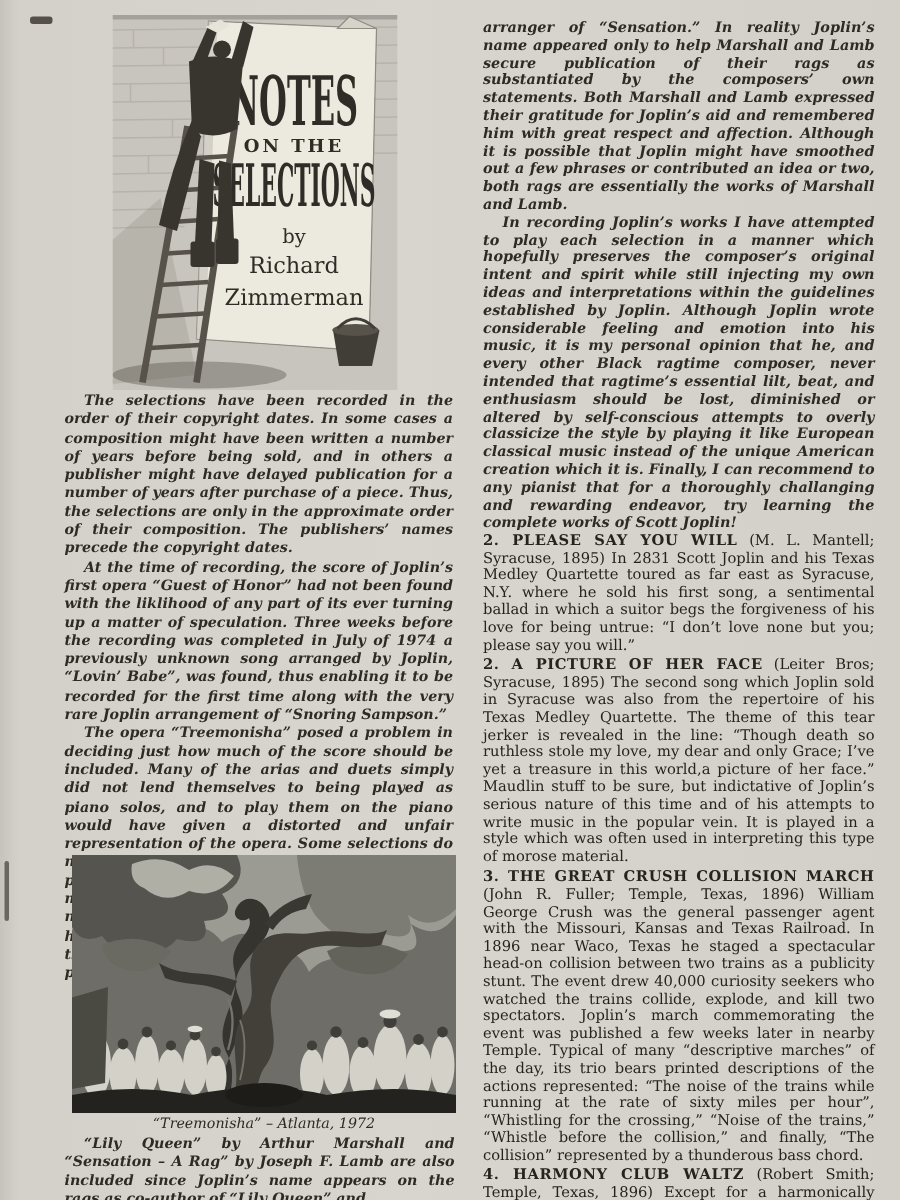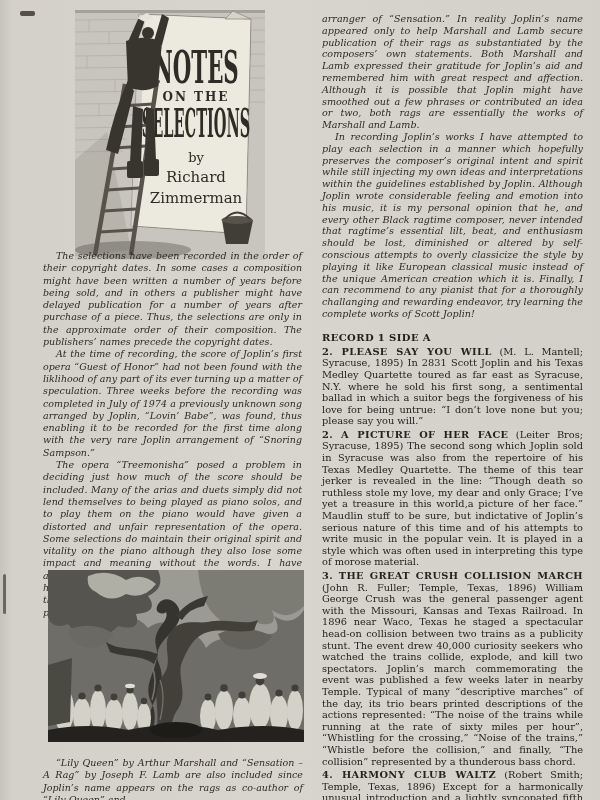--- a/index.html
+++ b/index.html
@@ -10,26 +10,27 @@
     font-family:"DejaVu Serif","Liberation Serif",serif;
     color:#2a2722;
     overflow:hidden;
   }
   .corner-mark{position:absolute;left:20px;top:11px;width:15px;height:5px;background:#55514a;border-radius:2px;}
   .edge-mark{position:absolute;left:3px;top:574px;width:3px;height:40px;background:#6a675f;border-radius:2px;}
 
   .illustration{position:absolute;left:75px;top:10px;width:190px;height:250px;}
   .photo{position:absolute;left:48px;top:570px;width:256px;height:172px;background:#6e6d68;}
 
-  .left-text{position:absolute;left:43px;top:250px;width:259px;}
+  .left-text{position:absolute;left:43px;top:262px;width:259px;}
   .intro{
     font-style:italic;
     font-size:9.5px;line-height:12.3px;
     text-align:justify;margin:0;
     color:#2e2a24;
+    font-weight:bold;
   }
   .indent{text-indent:13px;}
   .noindent{text-indent:0;}
 
   .caption{
     position:absolute;left:48px;top:744px;width:256px;
     text-align:center;font-style:italic;font-size:9.5px;color:#2c2923;
   }
   .closing{position:absolute;left:43px;top:757px;width:260px;}
 
@@ -190,28 +191,28 @@
         <ellipse cx="16" cy="112" rx="6" ry="2.6"></ellipse>
           <ellipse cx="212" cy="106" rx="7" ry="3"></ellipse>
         <ellipse cx="82" cy="116" rx="5" ry="2.2"></ellipse>
       </g>
     </g>
     <polygon points="0,95 24,88 22,152 0,156" fill="#4a4942"></polygon>
     <path d="M0,160 Q40,152 80,160 Q128,150 170,160 Q216,152 256,160 L256,172 L0,172 Z" fill="#23221f"></path>
     <ellipse cx="128" cy="160" rx="26" ry="8" fill="#1d1c19"></ellipse>
   </svg>
 
+  <div class="caption">“Treemonisha” – Atlanta, 1972</div>
 
   <p class="intro indent closing">“Lily Queen” by Arthur Marshall and “Sensation – A Rag” by Joseph F. Lamb are also included since Joplin’s name appears on the rags as co-author of “Lily Queen” and</p>
 
   <div class="col-right">
     <p class="intro noindent">arranger of “Sensation.” In reality Joplin’s name appeared only to help Marshall and Lamb secure publication of their rags as substantiated by the composers’ own statements. Both Marshall and Lamb expressed their gratitude for Joplin’s aid and remembered him with great respect and affection. Although it is possible that Joplin might have smoothed out a few phrases or contributed an idea or two, both rags are essentially the works of Marshall and Lamb.</p>
     <p class="intro indent">In recording Joplin’s works I have attempted to play each selection in a manner which hopefully preserves the composer’s original intent and spirit while still injecting my own ideas and interpretations within the guidelines established by Joplin. Although Joplin wrote considerable feeling and emotion into his music, it is my personal opinion that he, and every other Black ragtime composer, never intended that ragtime’s essential lilt, beat, and enthusiasm should be lost, diminished or altered by self-conscious attempts to overly classicize the style by playing it like European classical music instead of the unique American creation which it is. Finally, I can recommend to any pianist that for a thoroughly challanging and rewarding endeavor, try learning the complete works of Scott Joplin!</p>
 
-    <h3 class="heading">RECORD 1 SIDE A</h3>
 
     <p class="track"><b>2. PLEASE SAY YOU WILL</b> <span>(M. L. Mantell; Syracuse, 1895)</span> <span>In 2831 Scott Joplin and his Texas Medley Quartette toured as far east as Syracuse, N.Y. where he sold his first song, a sentimental ballad in which a suitor begs the forgiveness of his love for being untrue: “I don’t love none but you; please say you will.”</span></p>
 
     <p class="track"><b>2. A PICTURE OF HER FACE</b> <span>(Leiter Bros; Syracuse, 1895)</span> <span>The second song which Joplin sold in Syracuse was also from the repertoire of his Texas Medley Quartette. The theme of this tear jerker is revealed in the line: “Though death so ruthless stole my love, my dear and only Grace; I’ve yet a treasure in this world,a picture of her face.” Maudlin stuff to be sure, but indictative of Joplin’s serious nature of this time and of his attempts to write music in the popular vein. It is played in a style which was often used in interpreting this type of morose material.</span></p>
 
     <p class="track"><b>3. THE GREAT CRUSH COLLISION MARCH</b> <span>(John R. Fuller; Temple, Texas, 1896)</span> <span>William George Crush was the general passenger agent with the Missouri, Kansas and Texas Railroad. In 1896 near Waco, Texas he staged a spectacular head-on collision between two trains as a publicity stunt. The event drew 40,000 curiosity seekers who watched the trains collide, explode, and kill two spectators. Joplin’s march commemorating the event was published a few weeks later in nearby Temple. Typical of many “descriptive marches” of the day, its trio bears printed descriptions of the actions represented: “The noise of the trains while running at the rate of sixty miles per hour”, “Whistling for the crossing,” “Noise of the trains,” “Whistle before the collision,” and finally, “The collision” represented by a thunderous bass chord.</span></p>
 
     <p class="track"><b>4. HARMONY CLUB WALTZ</b> <span>(Robert Smith; Temple, Texas, 1896)</span> <span>Except for a harmonically unusual introduction and a lightly syncopated fifth strain, this piece is typical of many waltzes of the day although more inventive than most. Its seventh strain has a rhythmic feel similar to much German and Austrian dance music. A Da capo ending concludes the waltz.</span></p>
 
   </div>

